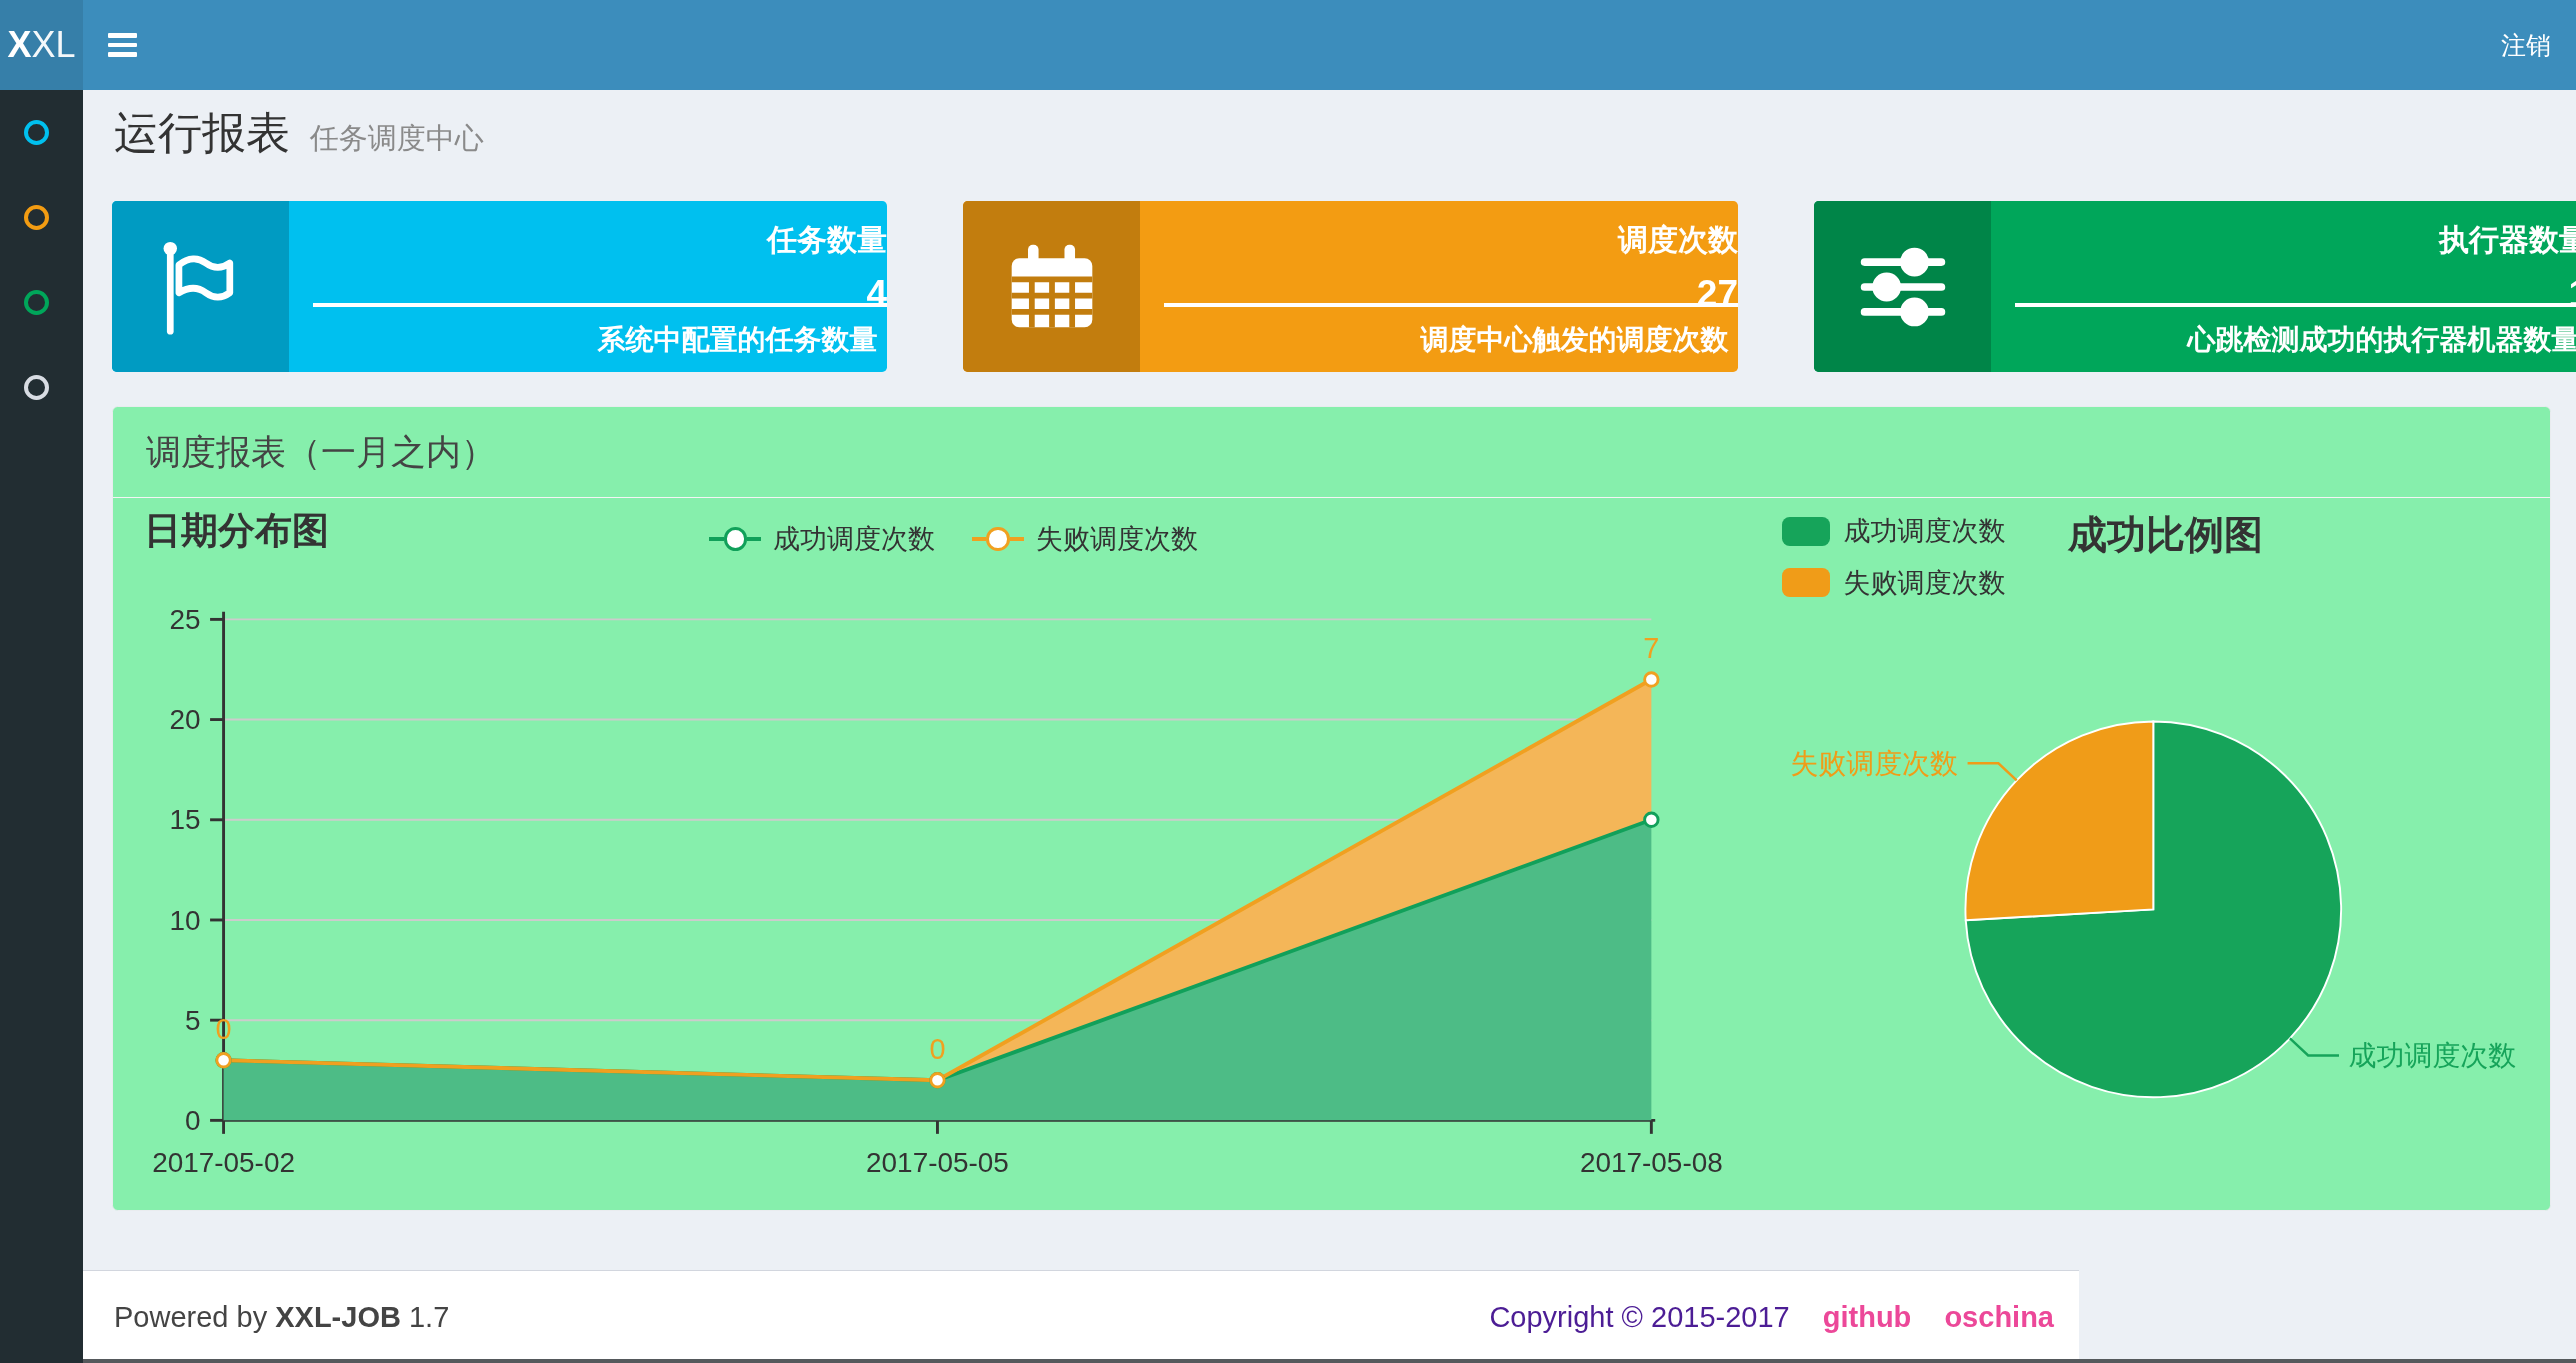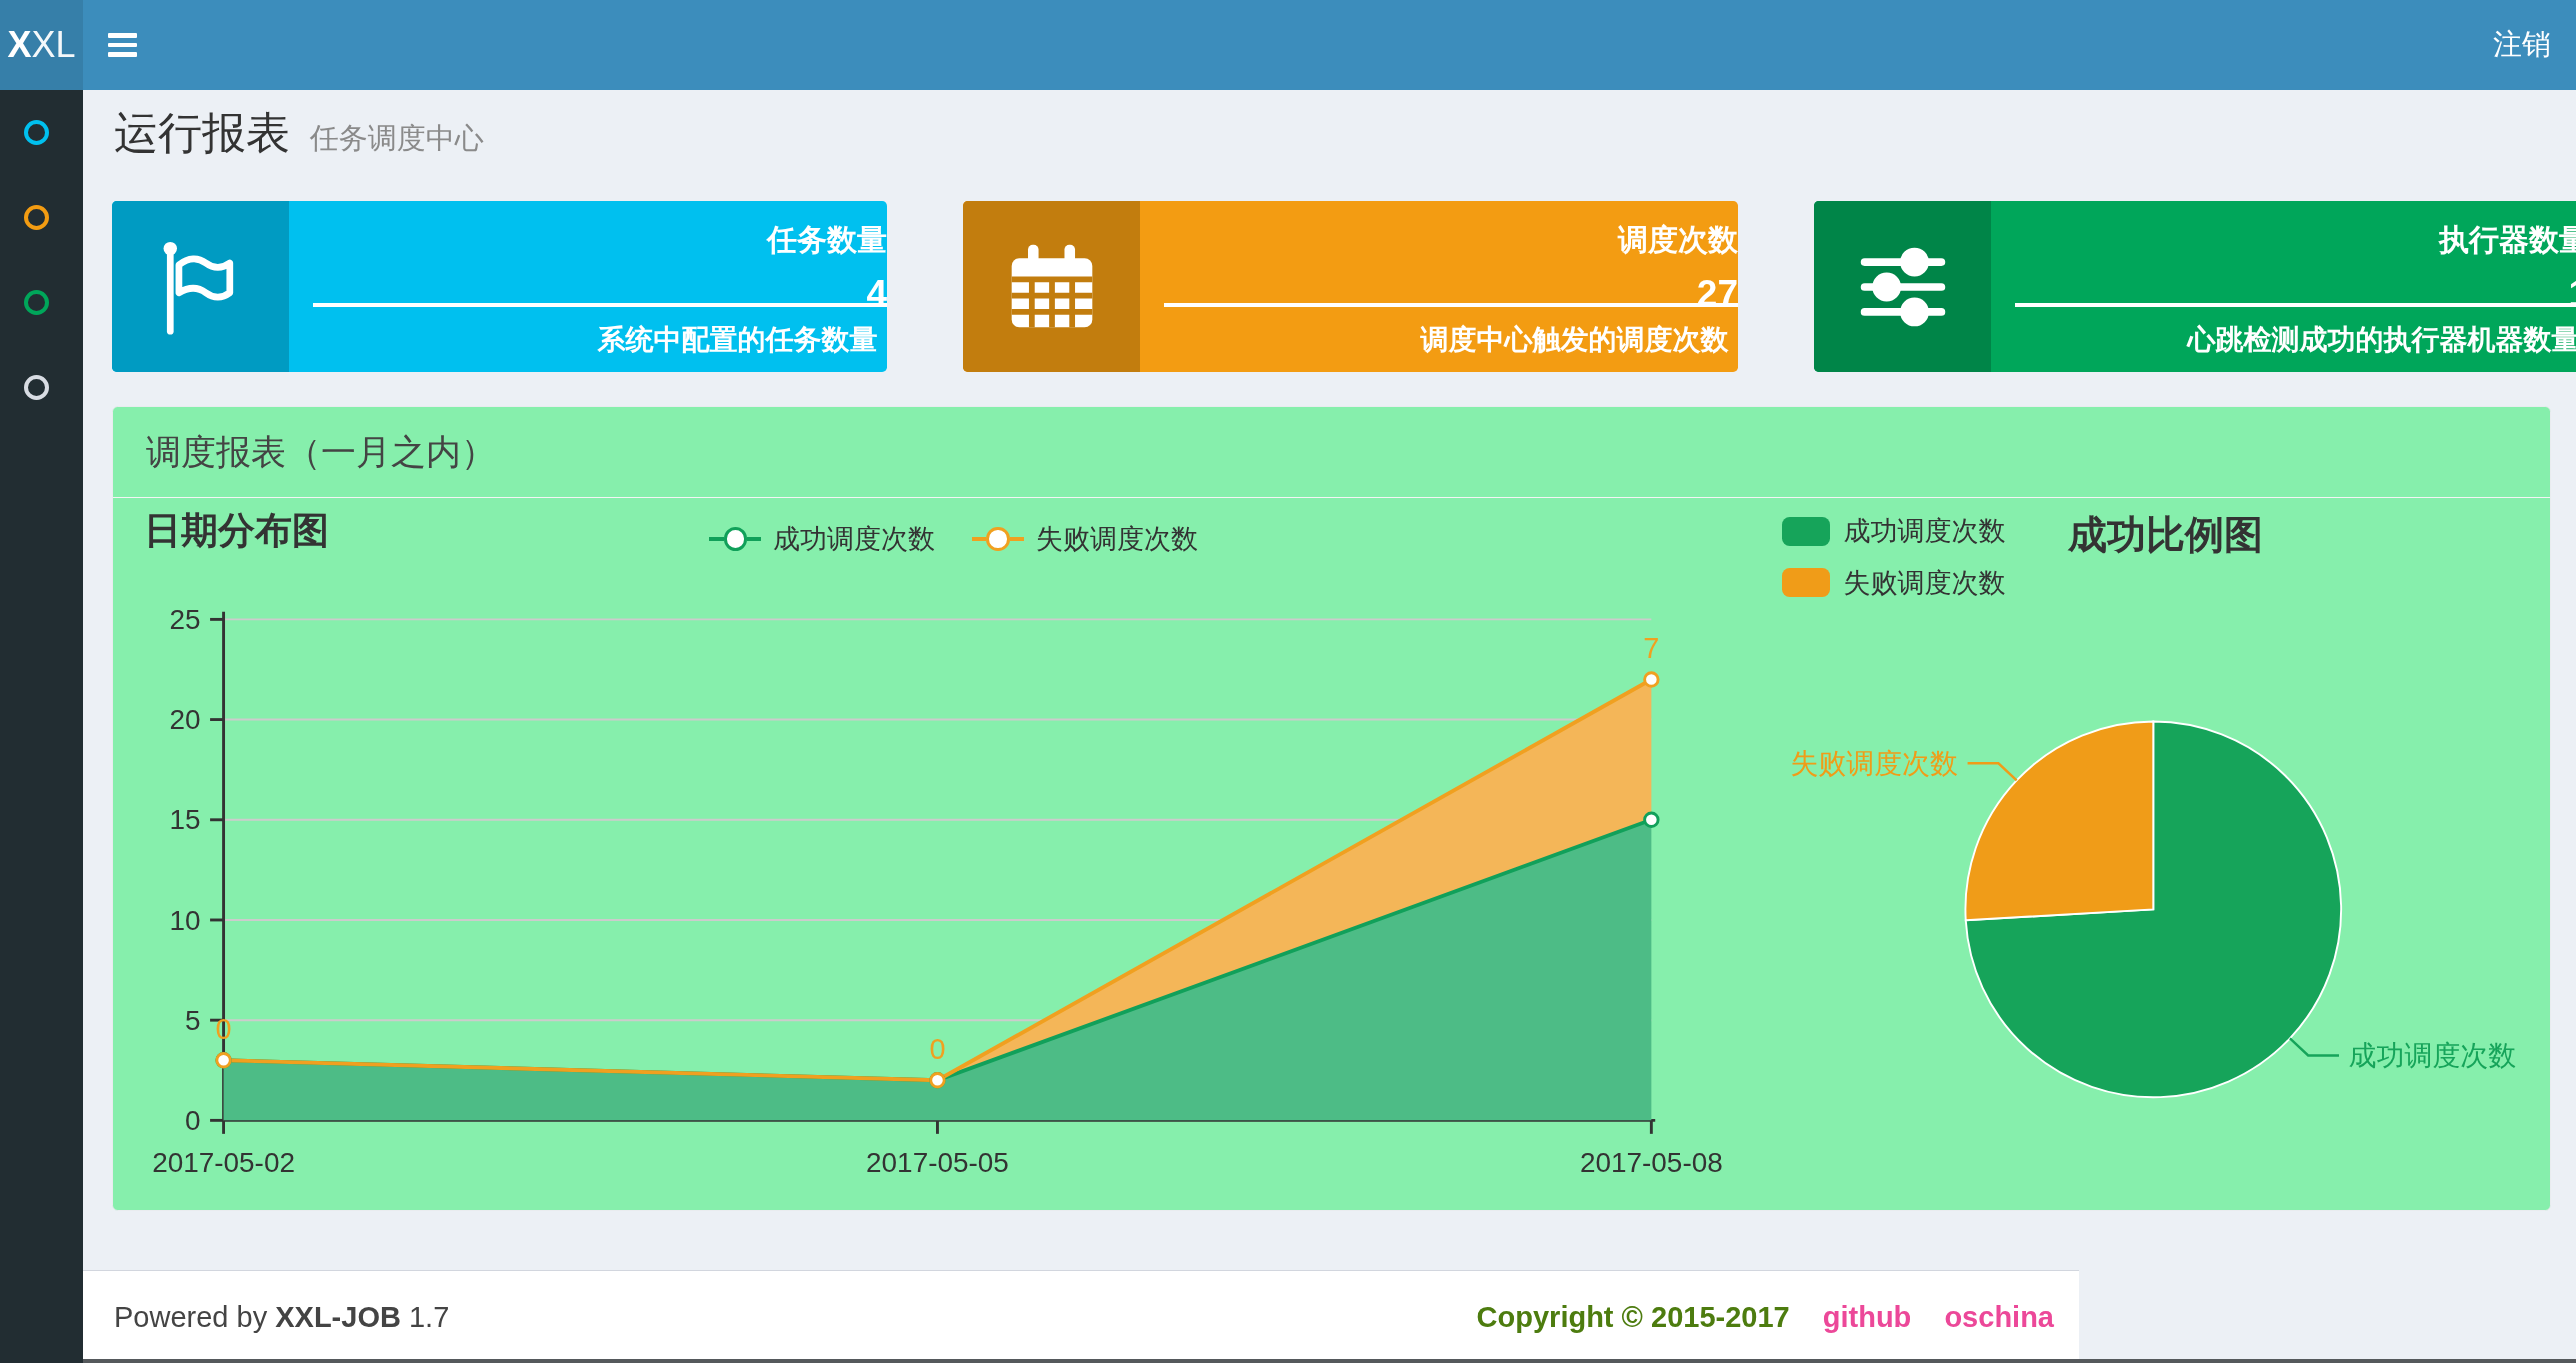--- a/index.html
+++ b/index.html
@@ -10,21 +10,21 @@
   
   .navbar{position:absolute;left:0;top:0;width:2576px;height:90px;background:#3c8dbc;}
   .logo{position:absolute;left:0;top:0;width:83px;height:90px;background:#367fa9;
         display:flex;align-items:center;justify-content:center;color:#fff;font-size:36px;}
   .logo .bold{font-weight:700;}
   .logo .light{font-weight:300;opacity:.95;}
   .hamburger{position:absolute;left:108px;top:0;height:90px;display:flex;flex-direction:column;
         justify-content:center;gap:4.8px;cursor:pointer;}
   .hamburger .bar{width:29px;height:4.8px;background:#fff;border-radius:1px;}
   .logout{position:absolute;right:25px;top:0;height:90px;display:flex;align-items:center;
-        color:#fff;font-size:29px;cursor:pointer;}
+        color:#fff;font-size:25px;cursor:pointer;}
   
   .sidebar{position:absolute;left:0;top:90px;width:83px;height:1274px;background:#222d32;}
   .side-item{height:85px;display:flex;align-items:center;justify-content:center;cursor:pointer;}
   .ring{width:25px;height:25px;border-radius:50%;border:4.8px solid #fff;box-sizing:border-box;margin-right:9.6px;}
   
   .content{position:absolute;left:83px;top:90px;width:2421px;height:1179px;background:#ecf0f5;text-align:right;}
   .page-header{position:absolute;left:31px;top:13.5px;white-space:nowrap;}
   .page-title{font-size:44px;color:#333;font-weight:400;}
   .page-subtitle{font-size:29px;color:#8a8a8a;margin-left:15.4px;}
   
@@ -57,21 +57,21 @@
   .pie-legend-item{display:flex;align-items:center;gap:13.5px;margin-bottom:15.4px;cursor:pointer;}
   .swatch{width:48px;height:29px;border-radius:7.7px;}
   .pie-legend-item .lg-label{font-size:27px;color:#333;}
   .pie-title{position:absolute;left:1955px;top:9.6px;font-size:39px;font-weight:700;color:#333;}
   
   .footer{position:absolute;left:83px;bottom:0;width:1996px;height:93px;background:#fff;
         border-top:1.9px solid #d2d6de;box-sizing:border-box;font-size:29px;color:#444;}
   .footer-left{position:absolute;left:31px;top:50%;transform:translateY(-50%);}
   .footer-left .brand{font-weight:700;}
   .footer-right{position:absolute;right:25px;top:50%;transform:translateY(-50%);}
-  .footer-right .copyright{font-weight:700;color:#4d7c0f;}
+  .footer-right .copyright{font-weight:400;color:#4c1d95;}
   .footer-right a{color:#ec4899;font-weight:700;text-decoration:none;margin-left:25px;cursor:pointer;}
   .bottom-edge{position:absolute;left:83px;bottom:0;width:2493px;height:3.9px;background:#55595c;z-index:5;}
 </style>
 </head>
 <body>
 
 <div class="navbar">
   <div class="logo">
     <span class="bold">X</span>
       <span class="light">XL</span>

